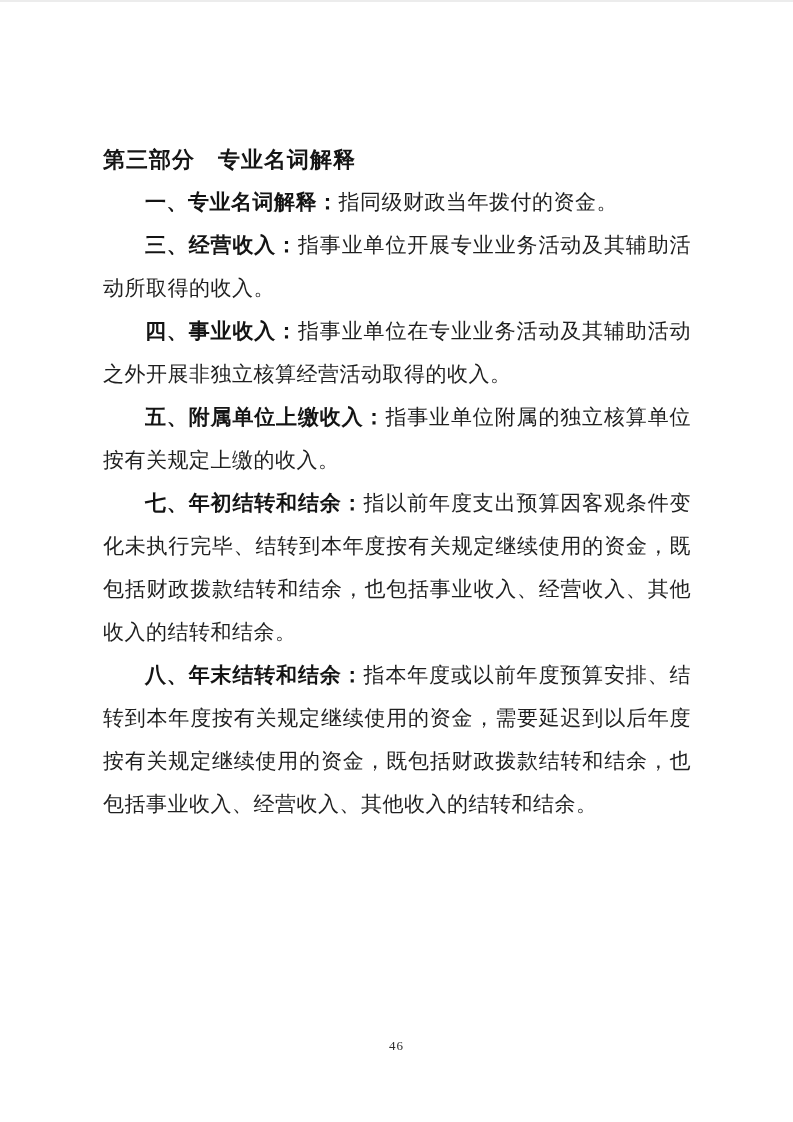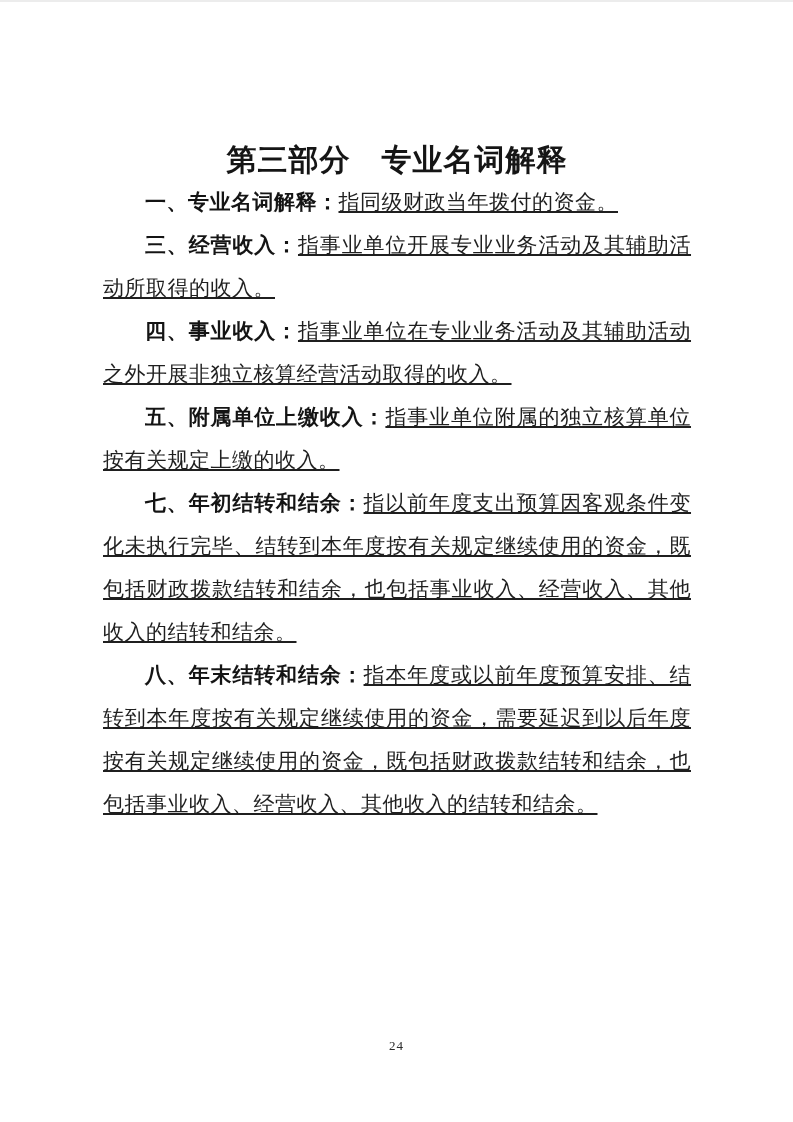--- a/index.html
+++ b/index.html
@@ -23,43 +23,41 @@
     background: #ececec;
   }
   .content {
     position: absolute;
     left: 103px;
     top: 138px;
     width: 588px;
   }
   .doc-title {
     margin: 0;
-    text-align: center;
     font-family: "Liberation Sans", "DejaVu Sans", sans-serif;
     font-weight: 700;
-    font-size: 30px;
+    font-size: 22px;
     line-height: 43px;
     letter-spacing: 1px;
     color: #151515;
   }
   .para {
     margin: 0;
     font-size: 21px;
     line-height: 43px;
     text-align: justify;
     text-indent: 42px;
     letter-spacing: 0.5px;
   }
   .term {
     font-weight: 700;
     color: #141414;
   }
   .definition {
     font-weight: 400;
-    text-decoration: underline;
   }
   .page-number {
     position: absolute;
     top: 1038px;
     left: 0;
     width: 793px;
     text-align: center;
     font-size: 13px;
     letter-spacing: 1px;
     color: #2a2a2a;
@@ -94,14 +92,14 @@
 
     <p class="para">
       <span class="term">七、年初结转和结余：</span><span class="definition">指以前年度支出预算因客观条件变化未执行完毕、结转到本年度按有关规定继续使用的资金，既包括财政拨款结转和结余，也包括事业收入、经营收入、其他收入的结转和结余。</span>
     </p>
 
     <p class="para">
       <span class="term">八、年末结转和结余：</span><span class="definition">指本年度或以前年度预算安排、结转到本年度按有关规定继续使用的资金，需要延迟到以后年度按有关规定继续使用的资金，既包括财政拨款结转和结余，也包括事业收入、经营收入、其他收入的结转和结余。</span>
     </p>
   </div>
 
-  <div class="page-number">24</div>
+  <div class="page-number">46</div>
 </div>
 
 </body></html>

